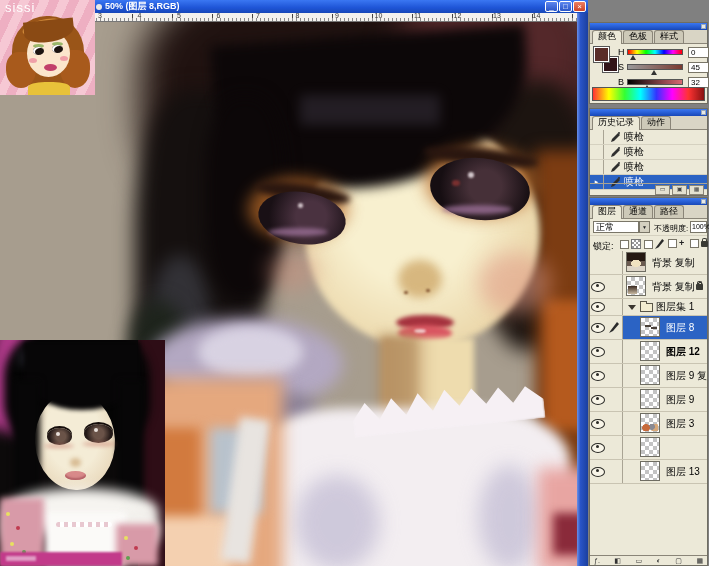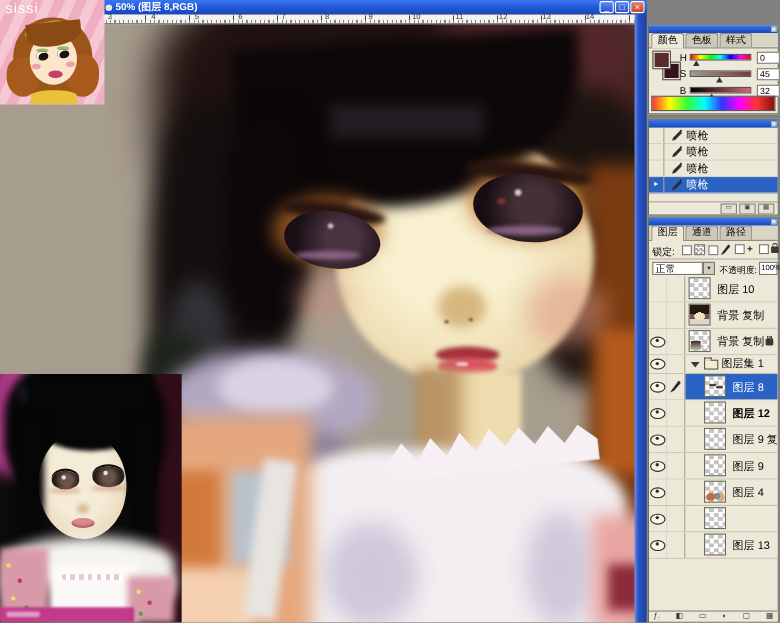--- a/index.html
+++ b/index.html
@@ -301,20 +301,24 @@
           </div>
         </div>
     </div>
     <div id="spectrum"></div>
   </div>
 
   <div class="panel" id="history-panel">
     <div class="ptitle">
       <span class="pclose"></span>
     </div>
+    <div class="tabrow" id="history-tabs">
+        <span class="tab active">历史记录</span>
+        <span class="tab">动作</span>
+      </div>
     <div id="history-rows">
         <div class="hrow">
           <span class="hsnap"></span>
           <span class="hico">
             <svg width="12" height="12" viewBox="0 0 12 12">
               <path d="M2 11 L3 8 L9 2 L11 4 L5 10 Z" fill="#2f2f2f"></path>
               <circle cx="10" cy="2" r="1" fill="#2f2f2f"></circle>
             </svg>
           </span>
           <span class="hlabel">喷枪</span>
@@ -359,20 +363,26 @@
 
   <div class="panel" id="layers-panel">
     <div class="ptitle">
       <span class="pclose"></span>
     </div>
     <div class="tabrow" id="layers-tabs">
         <span class="tab active">图层</span>
         <span class="tab">通道</span>
         <span class="tab">路径</span>
       </div>
+    <div id="blend-row">
+      <span id="blend-box">正常</span>
+      <span id="blend-arrow">▼</span>
+      <span id="opacity-label">不透明度:</span>
+      <span id="opacity-box">100%</span>
+    </div>
     <div id="lock-row">
       <span id="lock-label">锁定:</span>
       <span class="lk" style="left:30px;">
           <span class="ckbox"></span>
           <span class="lk-checker"></span>
         </span>
       <span class="lk" style="left:54px;">
           <span class="ckbox"></span>
           <svg width="9" height="10" viewBox="0 0 10 11">
             <path d="M0 11 L2 8 L8 0 L10 2 L4 9 Z" fill="#2a2a2a"></path>
@@ -380,33 +390,21 @@
         </span>
       <span class="lk" style="left:78px;">
           <span class="ckbox"></span>
           <span class="lk-plus">+</span>
         </span>
       <span class="lk" style="left:100px;">
           <span class="ckbox"></span>
           <span class="mini-lock"></span>
         </span>
     </div>
-    <div id="blend-row">
-      <span id="blend-box">正常</span>
-      <span id="blend-arrow">▼</span>
-      <span id="opacity-label">不透明度:</span>
-      <span id="opacity-box">100%</span>
-    </div>
     <div id="layer-list">
-        <div class="lrow">
-          <span class="cell" style="left: 0px;"></span>
-          <span class="cell c2"></span>
-          <span class="thumb" style="left: 36px;"></span>
-          <span class="lname" style="left: 62px;">图层 10</span>
-        </div>
         <div class="lrow">
           <span class="cell" style="left: 0px;"></span>
           <span class="cell c2"></span>
           <span class="thumb t-face" style="left: 36px;"></span>
           <span class="lname" style="left: 62px;">背景 复制</span>
         </div>
         <div class="lrow">
           <span class="cell" style="left: 0px;">
             <span class="eye"></span>
           </span>
@@ -460,21 +458,21 @@
           <span class="cell c2"></span>
           <span class="thumb" style="left: 50px;"></span>
           <span class="lname" style="left: 76px;">图层 9</span>
         </div>
         <div class="lrow">
           <span class="cell" style="left: 0px;">
             <span class="eye"></span>
           </span>
           <span class="cell c2"></span>
           <span class="thumb t-paint" style="left: 50px;"></span>
-          <span class="lname" style="left: 76px;">图层 4</span>
+          <span class="lname" style="left: 76px;">图层 3</span>
         </div>
         <div class="lrow">
           <span class="cell" style="left: 0px;">
             <span class="eye"></span>
           </span>
           <span class="cell c2"></span>
           <span class="thumb" style="left: 50px;"></span>
           <span class="lname" style="left: 76px; margin-top: 20px;">图层 14</span>
         </div>
         <div class="lrow">

